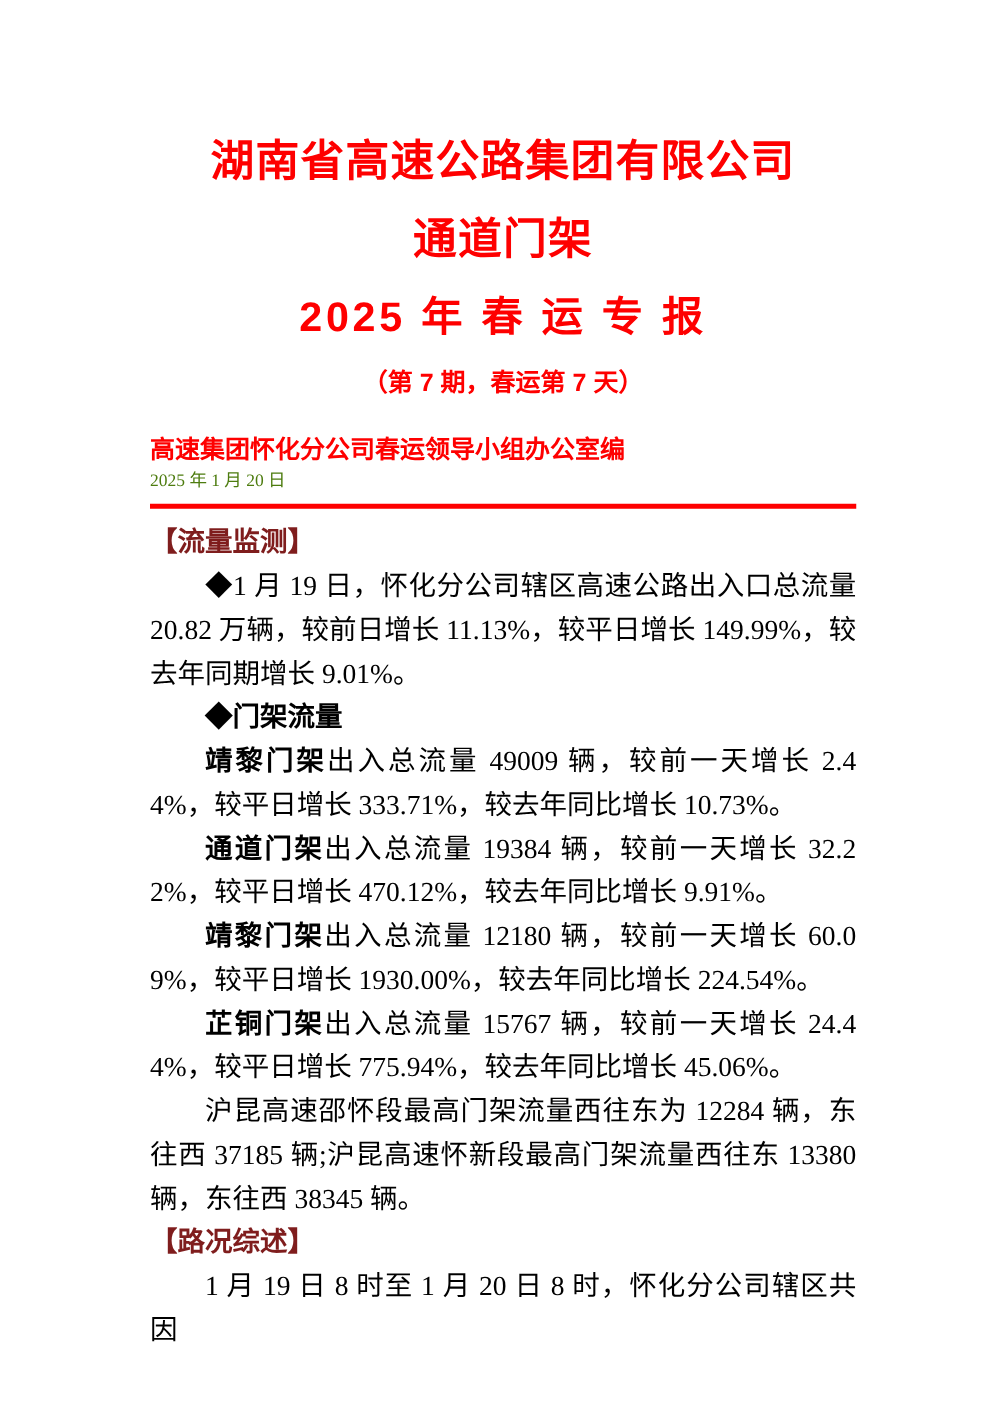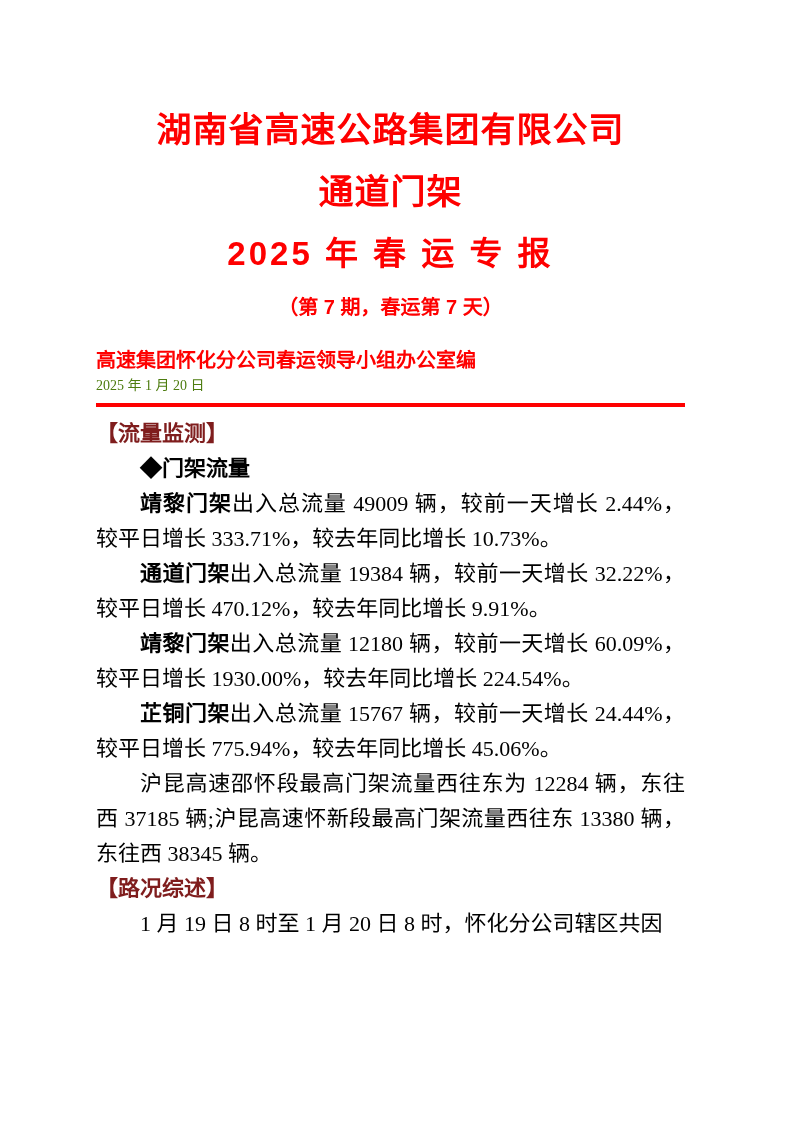--- a/index.html
+++ b/index.html
@@ -5,21 +5,21 @@
   * { margin: 0; padding: 0; box-sizing: border-box; }
   html, body { background: #ffffff; }
   body {
     width: 793px; height: 1122px;
     font-family: "Liberation Serif", serif;
     color: var(--ink, #000000);
   }
   .page {
     width: 793px; height: 1122px;
     background: #ffffff;
-    padding: 112px 108px 0 96px;
+    padding: 112px 108px 0 120px;
     overflow: hidden;
   }
   
   .org-title {
     font-family: "Liberation Sans", sans-serif;
     font-weight: bold;
     color: var(--accent, #fe0000);
     text-align: center;
     font-size: 35px;
     line-height: 35px;
@@ -102,20 +102,21 @@
     <div class="masthead">
       <span class="editor">高速集团怀化分公司春运领导小组办公室编</span>
       <span class="date">2025 年 1 月 20 日</span>
     </div>
   </header>
 
   <main>
 
     <h3 class="section-heading">【流量监测】</h3>
 
+    <p class="body-para">◆1 月 19 日，怀化分公司辖区高速公路出入口总流量 20.82 万辆，较前日增长 11.13%，较平日增长 149.99%，较去年同期增长 9.01%。</p>
 
     <p class="body-para bold-lead">◆门架流量</p>
 
     <p class="body-para"><strong>靖黎门架</strong><span>出入总流量 49009 辆，较前一天增长 2.44%，较平日增长 333.71%，较去年同比增长 10.73%。</span></p>
 
     <p class="body-para"><strong>通道门架</strong><span>出入总流量 19384 辆，较前一天增长 32.22%，较平日增长 470.12%，较去年同比增长 9.91%。</span></p>
 
     <p class="body-para"><strong>靖黎门架</strong><span>出入总流量 12180 辆，较前一天增长 60.09%，较平日增长 1930.00%，较去年同比增长 224.54%。</span></p>
 
     <p class="body-para"><strong>芷铜门架</strong><span>出入总流量 15767 辆，较前一天增长 24.44%，较平日增长 775.94%，较去年同比增长 45.06%。</span></p>

